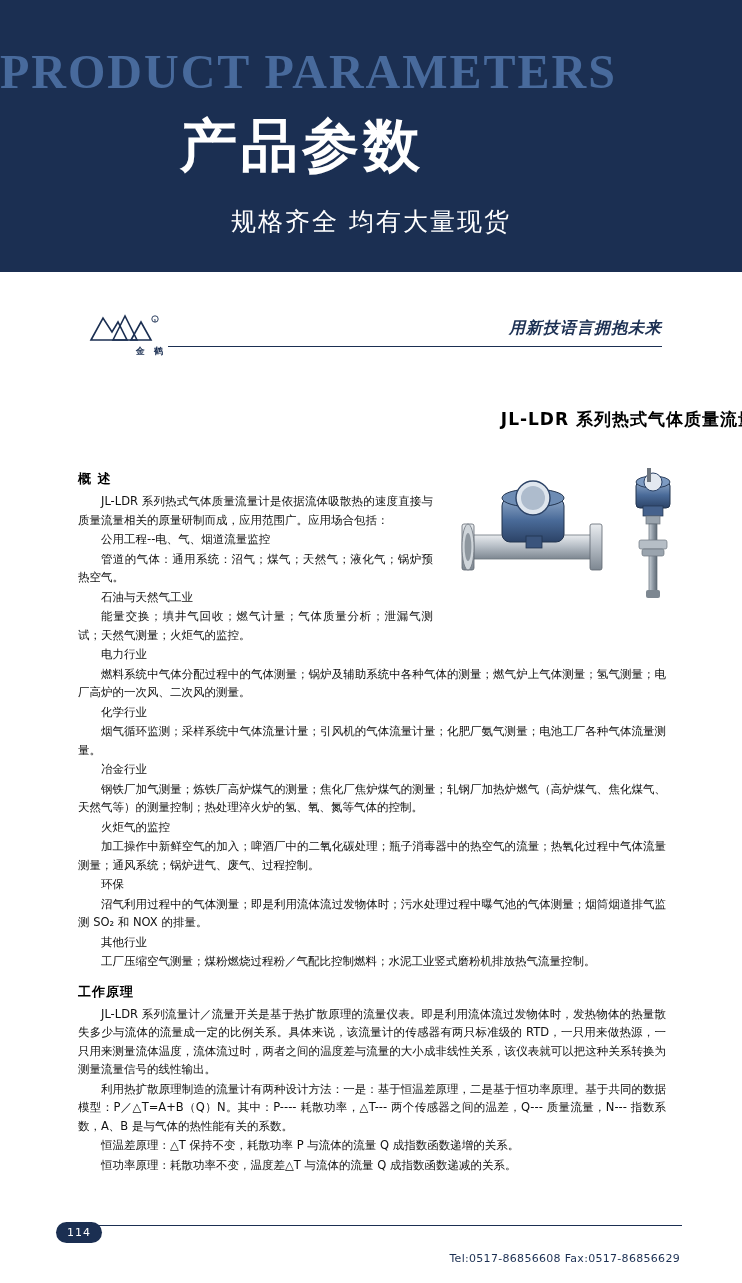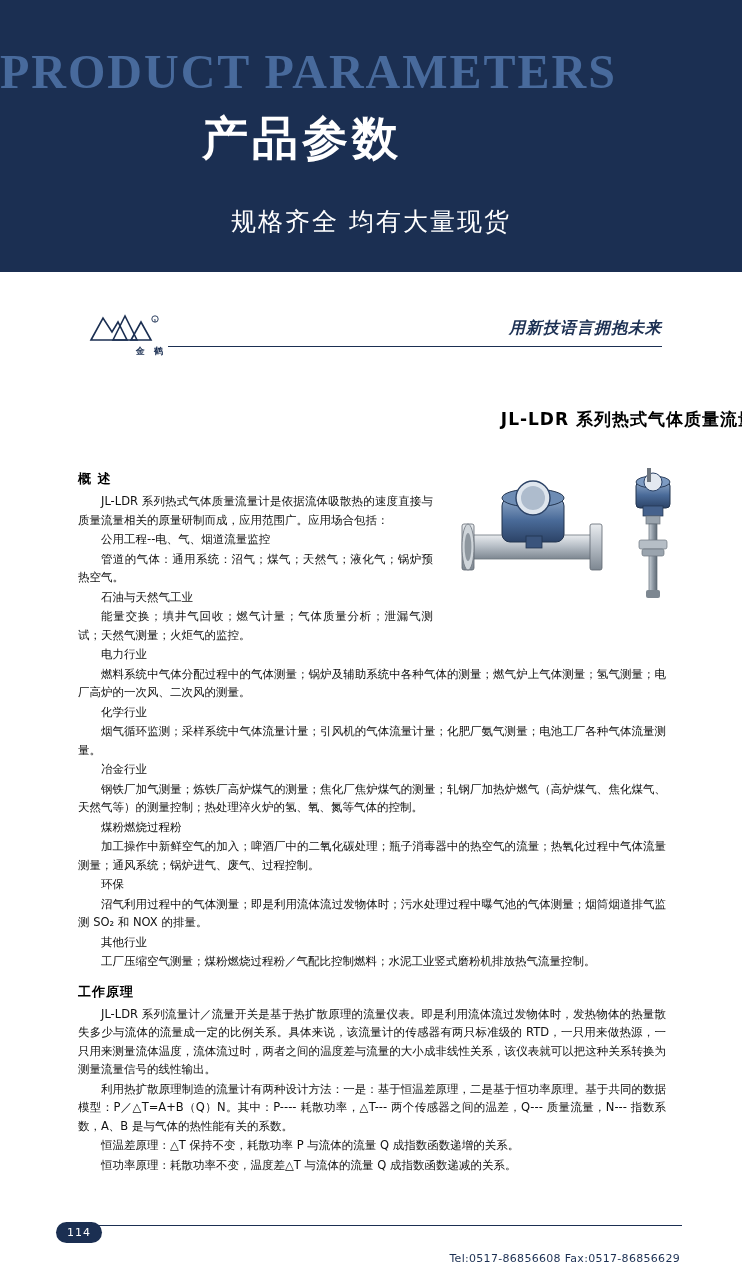--- a/index.html
+++ b/index.html
@@ -43,21 +43,21 @@
     white-space: nowrap;
   }
   .banner-cn {
     position: absolute;
     top: 108px;
     left: 0;
     width: 604px;
     text-align: center;
     font-family: "DejaVu Sans", "Liberation Sans", sans-serif;
     font-weight: bold;
-    font-size: 46px;
+    font-size: 57px;
     letter-spacing: 4px;
     color: #ffffff;
   }
   .banner-sub {
     position: absolute;
     top: 205px;
     left: 0;
     width: 742px;
     text-align: center;
     font-family: "DejaVu Sans", "Liberation Sans", sans-serif;
@@ -283,21 +283,21 @@
     <p class="para indent narrow">公用工程--电、气、烟道流量监控</p>
     <p class="para indent narrow">管道的气体：通用系统：沼气；煤气；天然气；液化气；锅炉预热空气。</p>
     <p class="para indent narrow">石油与天然气工业</p>
     <p class="para indent narrow">能量交换；填井气回收；燃气计量；气体质量分析；泄漏气测试；天然气测量；火炬气的监控。</p>
     <p class="para indent">电力行业</p>
     <p class="para indent">燃料系统中气体分配过程中的气体测量；锅炉及辅助系统中各种气体的测量；燃气炉上气体测量；氢气测量；电厂高炉的一次风、二次风的测量。</p>
     <p class="para indent">化学行业</p>
     <p class="para indent">烟气循环监测；采样系统中气体流量计量；引风机的气体流量计量；化肥厂氨气测量；电池工厂各种气体流量测量。</p>
     <p class="para indent">冶金行业</p>
     <p class="para indent">钢铁厂加气测量；炼铁厂高炉煤气的测量；焦化厂焦炉煤气的测量；轧钢厂加热炉燃气（高炉煤气、焦化煤气、天然气等）的测量控制；热处理淬火炉的氢、氧、氮等气体的控制。</p>
-    <p class="para indent">煤粉燃烧过程粉</p>
+    <p class="para indent">火炬气的监控</p>
     <p class="para indent">加工操作中新鲜空气的加入；啤酒厂中的二氧化碳处理；瓶子消毒器中的热空气的流量；热氧化过程中气体流量测量；通风系统；锅炉进气、废气、过程控制。</p>
     <p class="para indent">环保</p>
     <p class="para indent">沼气利用过程中的气体测量；即是利用流体流过发物体时；污水处理过程中曝气池的气体测量；烟筒烟道排气监测 SO₂ 和 NOX 的排量。</p>
     <p class="para indent">其他行业</p>
     <p class="para indent">工厂压缩空气测量；煤粉燃烧过程粉／气配比控制燃料；水泥工业竖式磨粉机排放热气流量控制。</p>
 
     <div class="sec-head spaced">工作原理</div>
     <p class="para indent">JL-LDR 系列流量计／流量开关是基于热扩散原理的流量仪表。即是利用流体流过发物体时，发热物体的热量散失多少与流体的流量成一定的比例关系。具体来说，该流量计的传感器有两只标准级的 RTD，一只用来做热源，一只用来测量流体温度，流体流过时，两者之间的温度差与流量的大小成非线性关系，该仪表就可以把这种关系转换为测量流量信号的线性输出。</p>
     <p class="para indent">利用热扩散原理制造的流量计有两种设计方法：一是：基于恒温差原理，二是基于恒功率原理。基于共同的数据模型：P／△T=A+B（Q）N。其中：P---- 耗散功率，△T--- 两个传感器之间的温差，Q--- 质量流量，N--- 指数系数，A、B 是与气体的热性能有关的系数。</p>
     <p class="para indent">恒温差原理：△T 保持不变，耗散功率 P 与流体的流量 Q 成指数函数递增的关系。</p>

